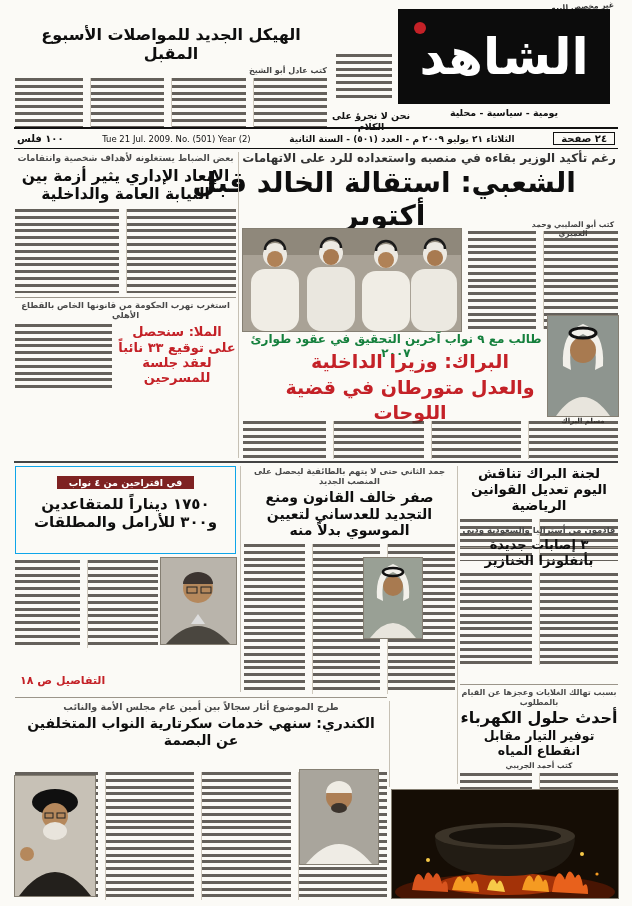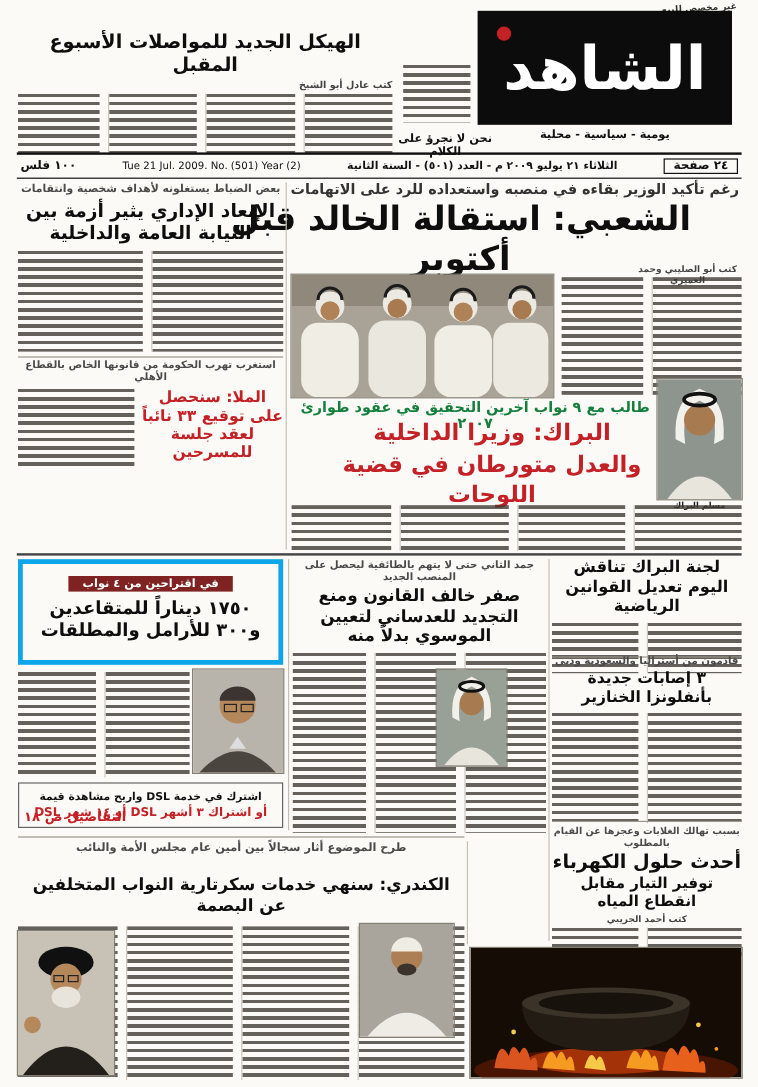--- a/index.html
+++ b/index.html
@@ -129,44 +129,40 @@
   <div class="abs hl red" style="left:276px;top:349px;width:268px;font-size:19px;line-height:1.35;">البراك: وزيرا الداخلية والعدل متورطان في قضية اللوحات</div>
   <div class="abs cols" style="left:243px;top:421px;width:375px;height:38px;">
     <div class="sim"></div>
     <div class="sim"></div>
     <div class="sim"></div>
     <div class="sim"></div>
   </div>
 
   <div class="hr" style="left:14px;top:461px;width:604px;height:2px;background:#444;"></div>
 
-  <div class="abs center" style="left:15px;top:466px;width:221px;height:88px;border:4px solid #0ea5e9;padding-top:4px;">
+  <div class="abs center" style="left:15px;top:466px;width:221px;height:88px;border:1px solid #0ea5e9;padding-top:4px;">
     <span style="display:inline-block;background:#7e2222;color:#fff;font-size:9.5px;font-weight:bold;padding:1px 12px;">في اقتراحين من ٤ نواب</span>
     <div class="hl" style="font-size:15px;margin:6px 8px 0 8px;">١٧٥٠ ديناراً للمتقاعدين و٣٠٠ للأرامل والمطلقات</div>
   </div>
   <div class="abs cols" style="left:15px;top:560px;width:143px;height:88px;">
     <div class="sim"></div>
     <div class="sim"></div>
   </div>
   <div class="abs ph" style="left:161px;top:558px;width:75px;height:86px;">
     <svg width="75" height="86" viewBox="0 0 75 86" preserveAspectRatio="none">
       <rect width="75" height="86" fill="#b9b4ab"></rect>
       <circle cx="37" cy="30" r="15" fill="#b5885c"></circle>
       <path d="M22 26 a15 12 0 0 1 30 0 z" fill="#3c3430"></path>
       <rect x="26" y="29" width="10" height="6" fill="none" stroke="#222"></rect>
       <rect x="40" y="29" width="10" height="6" fill="none" stroke="#222"></rect>
       <path d="M5 86 q32 -36 64 0 z" fill="#4a463f"></path>
       <polygon points="37,56 30,66 44,66" fill="#ddd"></polygon>
     </svg>
   </div>
 
-  <div class="abs center" style="left:15px;top:652px;width:221px;height:38px;border:1px solid #666;display:flex;flex-direction:column;align-items:center;justify-content:center;gap:2px;">
-    <div style="font-size:9px;font-weight:bold;">اشترك في خدمة DSL واربح مشاهدة قيمة</div>
-    <div class="red" style="font-size:10px;font-weight:bold;">أو اشتراك ٣ أشهر DSL أو ١٤ شهر DSL</div>
-  </div>
   <div class="abs red" style="left:20px;top:674px;font-size:11px;font-weight:bold;">التفاصيل ص ١٨</div>
 
   <div class="abs" style="left:244px;top:466px;width:211px;">
     <div class="k" style="font-size:8.5px;">جمد الثاني حتى لا يتهم بالطائفية ليحصل على المنصب الجديد</div>
     <div class="hl" style="font-size:14px;margin-top:3px;">صفر خالف القانون ومنع التجديد للعدساني لتعيين الموسوي بدلاً منه</div>
     <div class="cols" style="margin-top:5px;height:150px;">
       <div class="sim"></div>
       <div class="sim"></div>
       <div class="sim"></div>
     </div>
@@ -184,21 +180,21 @@
   <div class="abs" style="left:460px;top:466px;width:158px;">
     <div class="hl" style="font-size:13.5px;">لجنة البراك تناقش اليوم تعديل القوانين الرياضية</div>
     <div class="cols" style="margin-top:5px;height:42px;">
       <div class="sim"></div>
       <div class="sim"></div>
     </div>
   </div>
 
   <div class="hr" style="left:460px;top:547px;width:158px;"></div>
 
-  <div class="abs" style="left:460px;top:546px;width:158px;">
+  <div class="abs" style="left:460px;top:525px;width:158px;">
     <div class="k" style="font-size:8.5px;">قادمون من أستراليا والسعودية ودبي</div>
     <div class="hl" style="font-size:13px;margin-top:2px;">٣ إصابات جديدة بأنفلونزا الخنازير</div>
     <div class="cols" style="margin-top:5px;height:92px;">
       <div class="sim"></div>
       <div class="sim"></div>
     </div>
   </div>
 
   <div class="hr" style="left:460px;top:684px;width:158px;"></div>
 
@@ -228,21 +224,21 @@
       <ellipse cx="113" cy="46" rx="56" ry="9" fill="#17120c"></ellipse>
       <circle cx="36" cy="70" r="2" fill="#f7c948"></circle>
       <circle cx="190" cy="64" r="2" fill="#f7c948"></circle>
       <circle cx="205" cy="84" r="1.6" fill="#f59b22"></circle>
     </svg>
   </div>
 
   <div class="hr" style="left:15px;top:697px;width:372px;"></div>
   <div class="abs" style="left:15px;top:701px;width:372px;">
     <div class="k" style="font-size:9.5px;">طرح الموضوع أثار سجالاً بين أمين عام مجلس الأمة والنائب</div>
-    <div class="hl" style="font-size:14px;margin-top:18px;">الكندري: سنهي خدمات سكرتارية النواب المتخلفين عن البصمة</div>
+    <div class="hl" style="font-size:14px;margin-top:3px;">الكندري: سنهي خدمات سكرتارية النواب المتخلفين عن البصمة</div>
   </div>
   <div class="abs cols" style="left:15px;top:772px;width:372px;height:128px;">
     <div class="sim"></div>
     <div class="sim"></div>
     <div class="sim"></div>
     <div class="sim"></div>
   </div>
 
   <div class="abs ph" style="left:15px;top:776px;width:80px;height:120px;">
     <svg width="80" height="120" viewBox="0 0 80 120" preserveAspectRatio="none">

